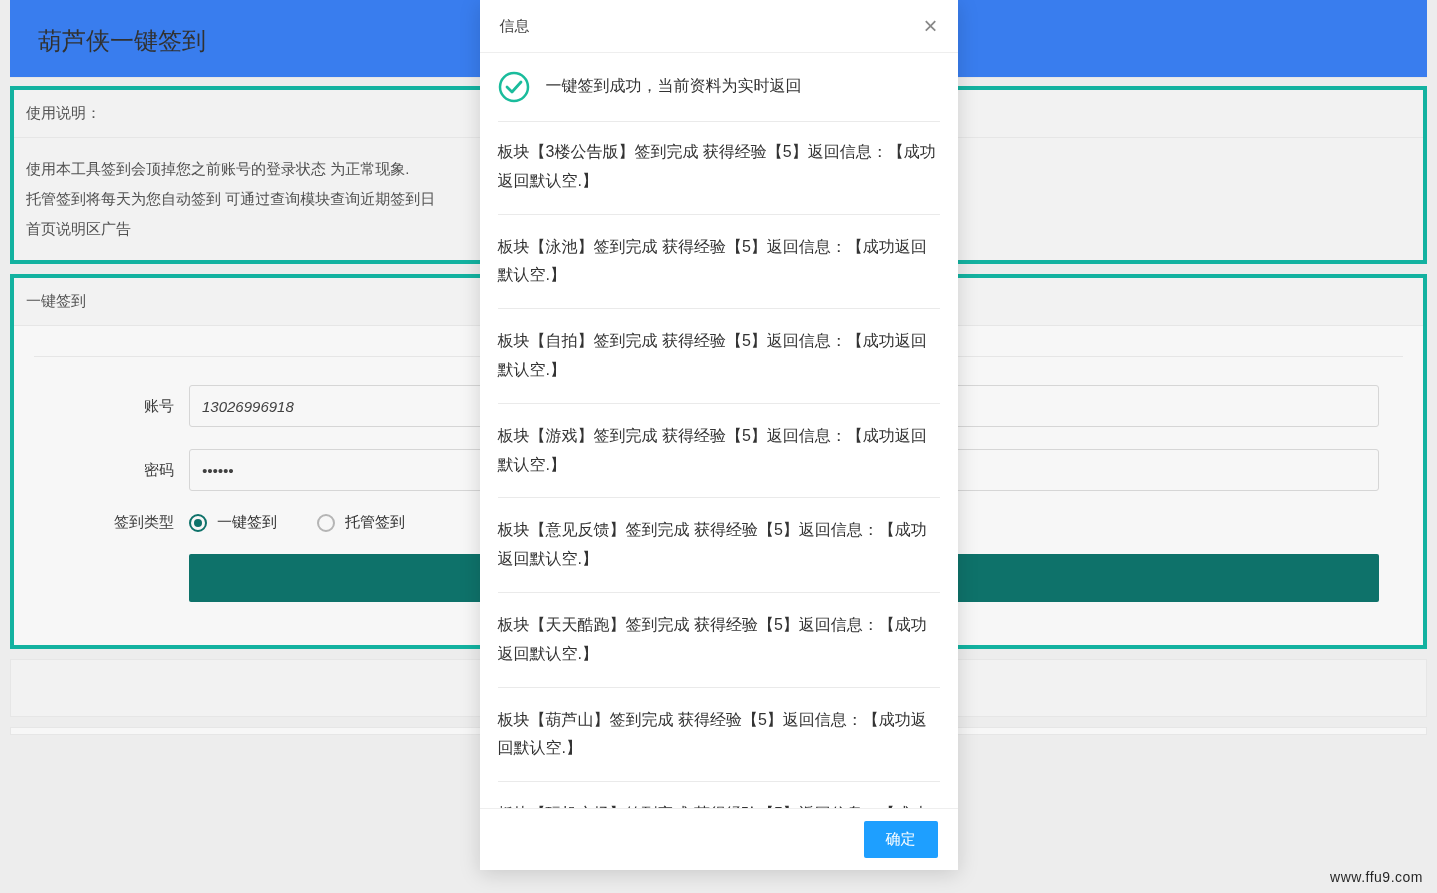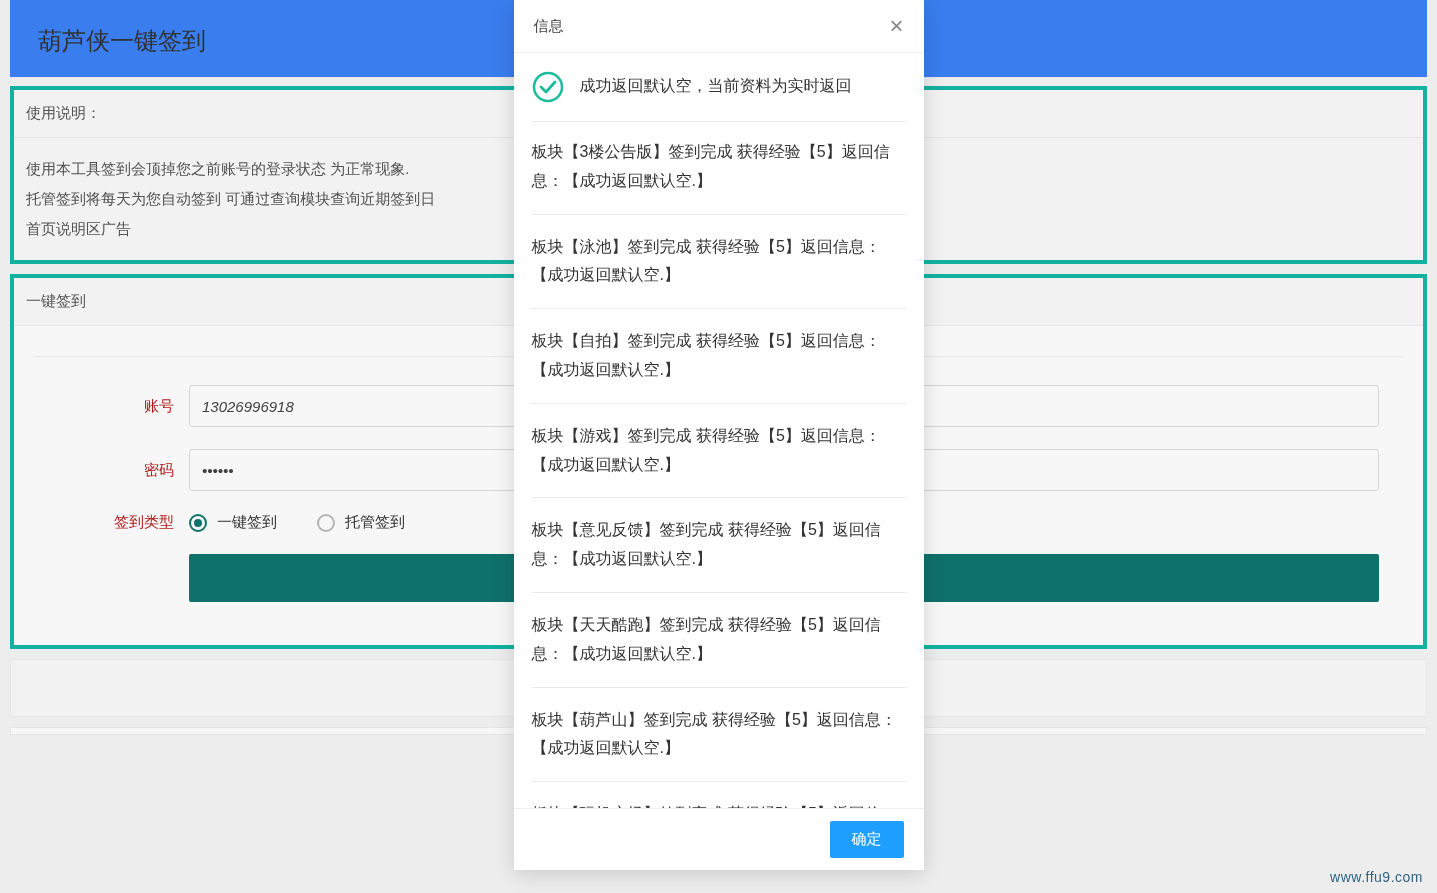--- a/index.html
+++ b/index.html
@@ -46,21 +46,21 @@
     .form-row {
       display: flex;
       align-items: center;
       margin-bottom: 22px;
       padding: 0 20px;
     }
     .form-label {
       width: 155px;
       text-align: right;
       padding-right: 15px;
-      color: #b91c1c;
+      color: #404040;
     }
     .form-input {
       flex: 1;
       max-width: 1190px;
       height: 42px;
       border: 1px solid #ddd;
       border-radius: 3px;
       padding: 0 12px;
       font-size: 15px;
       color: #444;
@@ -121,21 +121,21 @@
     
     .modal-overlay {
       position: absolute;
       inset: 0;
       background: rgba(0,0,0,0.03);
       display: flex;
       justify-content: center;
     }
     .modal {
       background: #fff;
-      width: 410px;
+      width: 478px;
       height: 870px;
       margin-top: 0;
       box-shadow: 0 4px 20px rgba(0,0,0,0.15);
       display: flex;
       flex-direction: column;
       position: relative;
     }
     .modal-header {
       display: flex;
       justify-content: space-between;
@@ -205,21 +205,21 @@
       cursor: pointer;
     }
     
     .modal-body::-webkit-scrollbar { width: 8px; }
     .modal-body::-webkit-scrollbar-thumb { background: #ccc; border-radius: 4px; }
     .modal-body::-webkit-scrollbar-track { background: #f2f2f2; }
     .watermark {
       position: absolute;
       bottom: 8px;
       right: 14px;
-      color: #0c4a6e;
+      color: #000000;
       font-size: 14px;
       opacity: .85;
       letter-spacing: .5px;
       text-align: center;
     }
   </style>
 </head>
 <body>
 
 <div class="page-container">
@@ -280,21 +280,21 @@
       <span class="modal-close">×</span>
     </div>
     <div class="modal-body">
       <div class="result-row">
         <span class="success-icon">
           <svg viewBox="0 0 32 32" width="32" height="32">
             <circle cx="16" cy="16" r="14" fill="none" stroke="#1abc9c" stroke-width="2.5"></circle>
             <path d="M9 16 L14 21 L23 11" fill="none" stroke="#1abc9c" stroke-width="2.8" stroke-linecap="round" stroke-linejoin="round"></path>
           </svg>
         </span>
-        <div class="result-head">成功返回默认空，当前资料为实时返回</div>
+        <div class="result-head">一键签到成功，当前资料为实时返回</div>
       </div>
       <div class="result-list" id="result-list">
           <div class="result-item">板块【3楼公告版】签到完成 获得经验【5】返回信息：【成功返回默认空.】</div>
           <div class="result-item">板块【泳池】签到完成 获得经验【5】返回信息：【成功返回默认空.】</div>
           <div class="result-item">板块【自拍】签到完成 获得经验【5】返回信息：【成功返回默认空.】</div>
           <div class="result-item">板块【游戏】签到完成 获得经验【5】返回信息：【成功返回默认空.】</div>
           <div class="result-item">板块【意见反馈】签到完成 获得经验【5】返回信息：【成功返回默认空.】</div>
           <div class="result-item">板块【天天酷跑】签到完成 获得经验【5】返回信息：【成功返回默认空.】</div>
           <div class="result-item">板块【葫芦山】签到完成 获得经验【5】返回信息：【成功返回默认空.】</div>
           <div class="result-item">板块【玩机广场】签到完成 获得经验【5】返回信息：【成功返回默认空.】</div>

